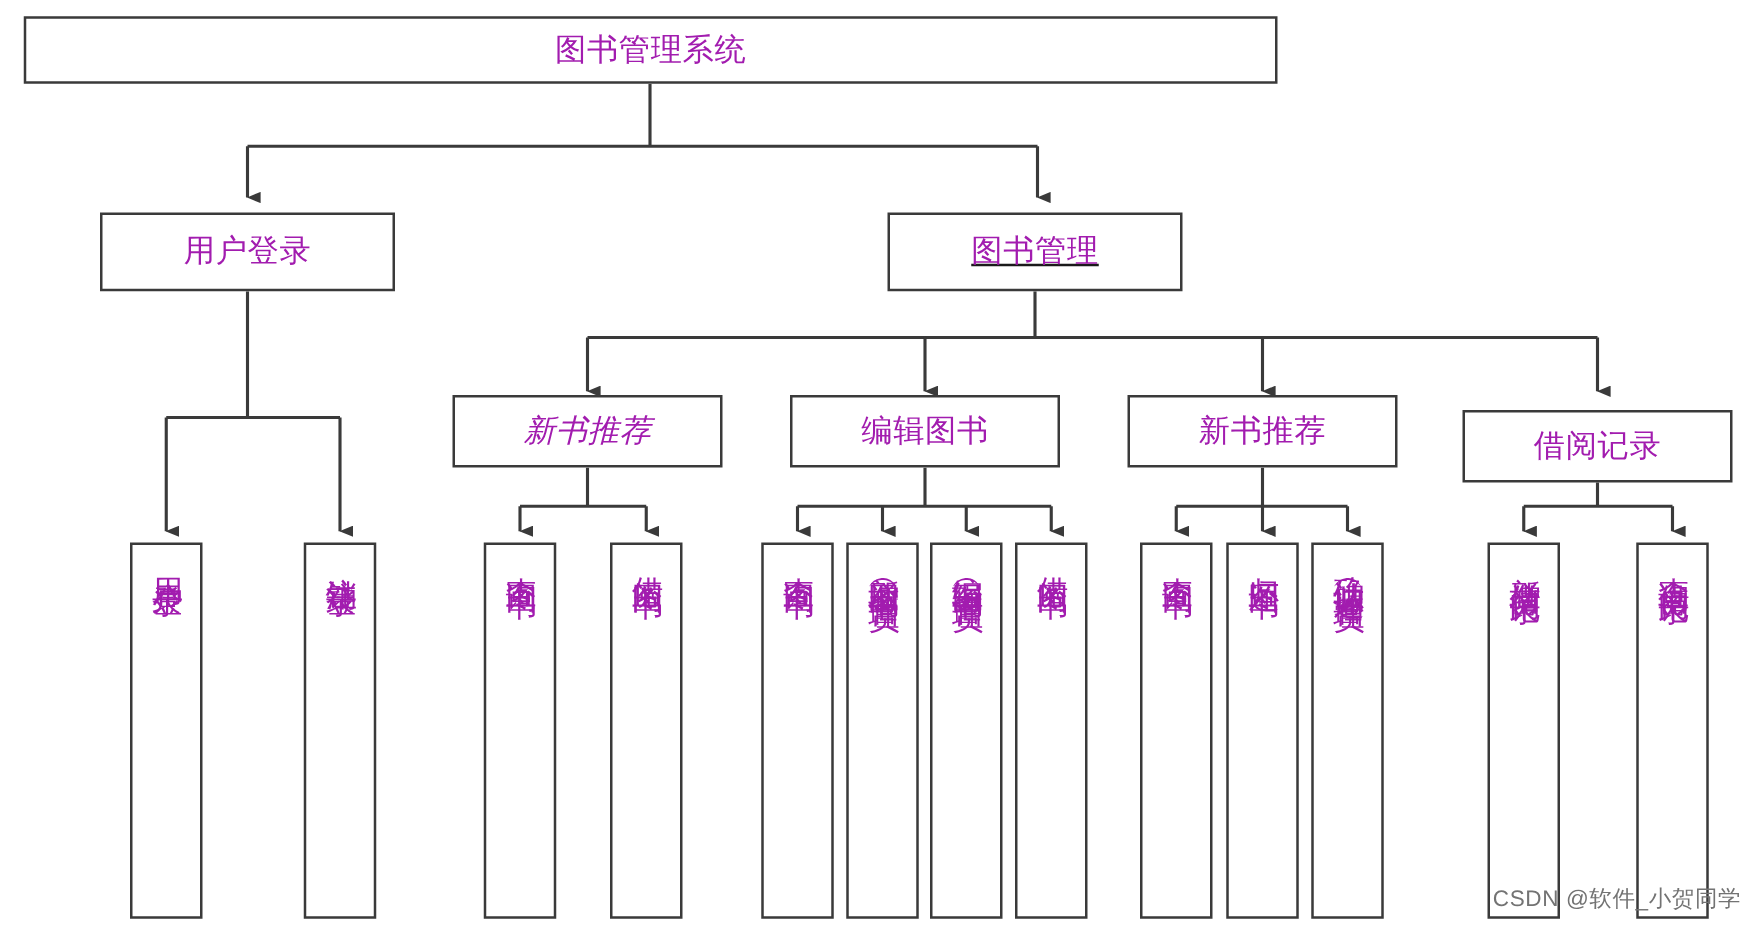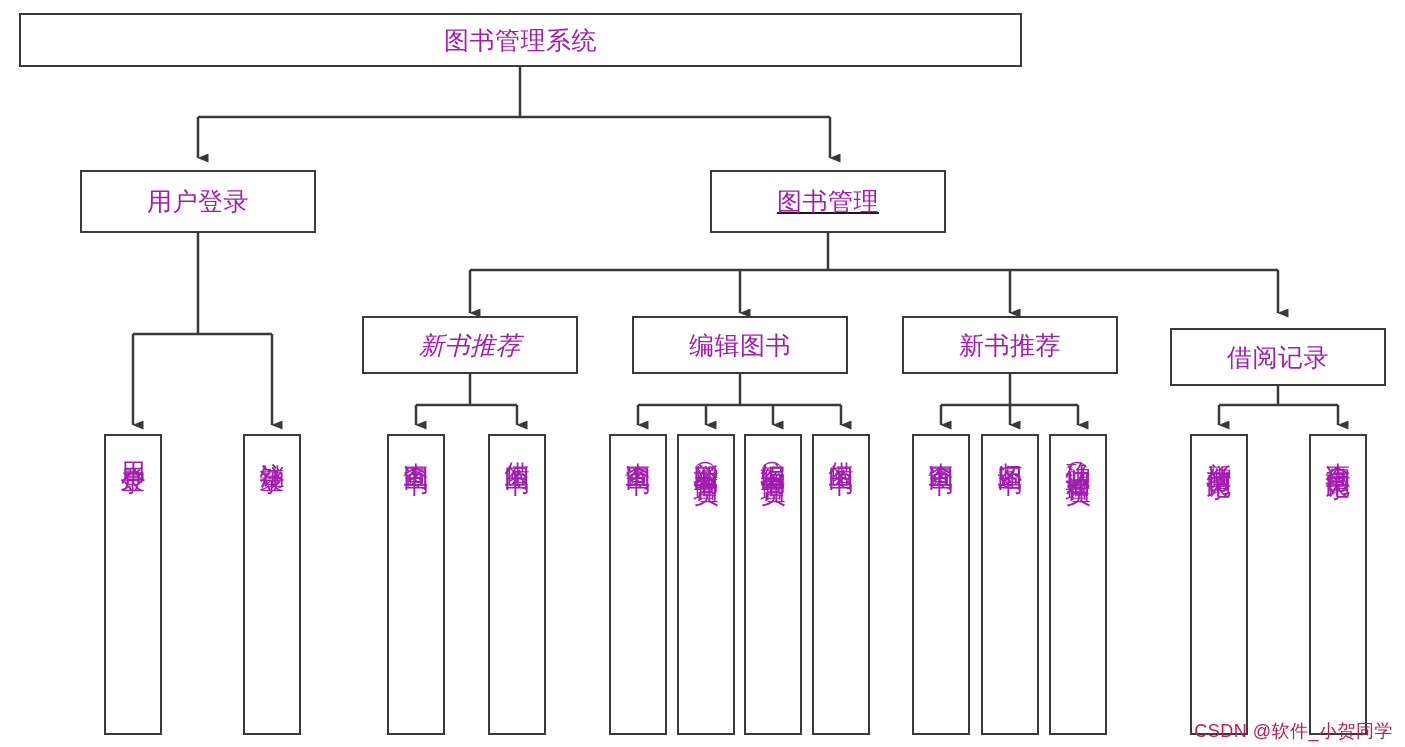--- a/index.html
+++ b/index.html
@@ -53,23 +53,23 @@
   #wires{
     position:absolute;
     left:0;top:0;
     width:1405px;height:747px;
     pointer-events:none;
   }
   
   #watermark{
     position:absolute;
     right:12px;
-    bottom:4px;
+    bottom:16px;
     font-size:18px;
-    color:#be185d;
+    color:#737373;
     white-space:nowrap;
     letter-spacing:0.5px;
   }
 </style>
 </head>
 <body>
 
 <div id="canvas">
 
   <svg id="wires" viewBox="0 0 1405 747" width="1405" height="747">

